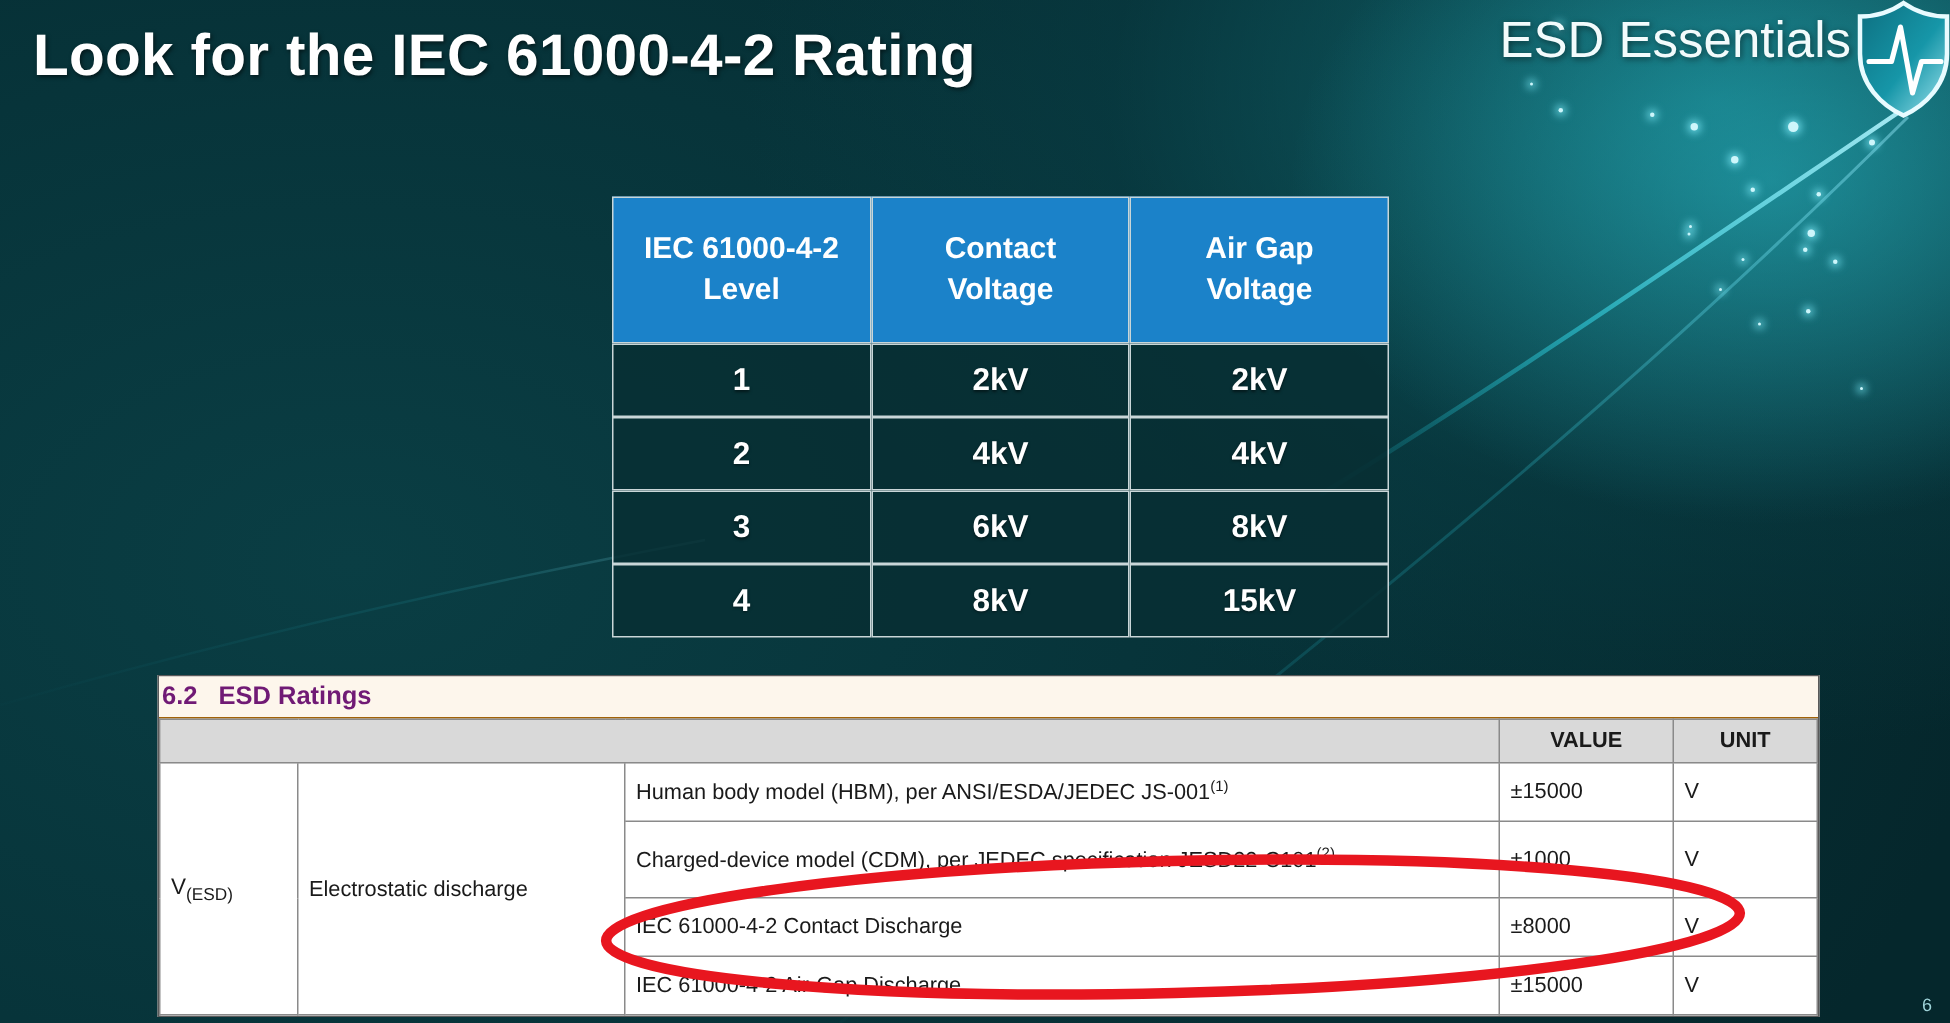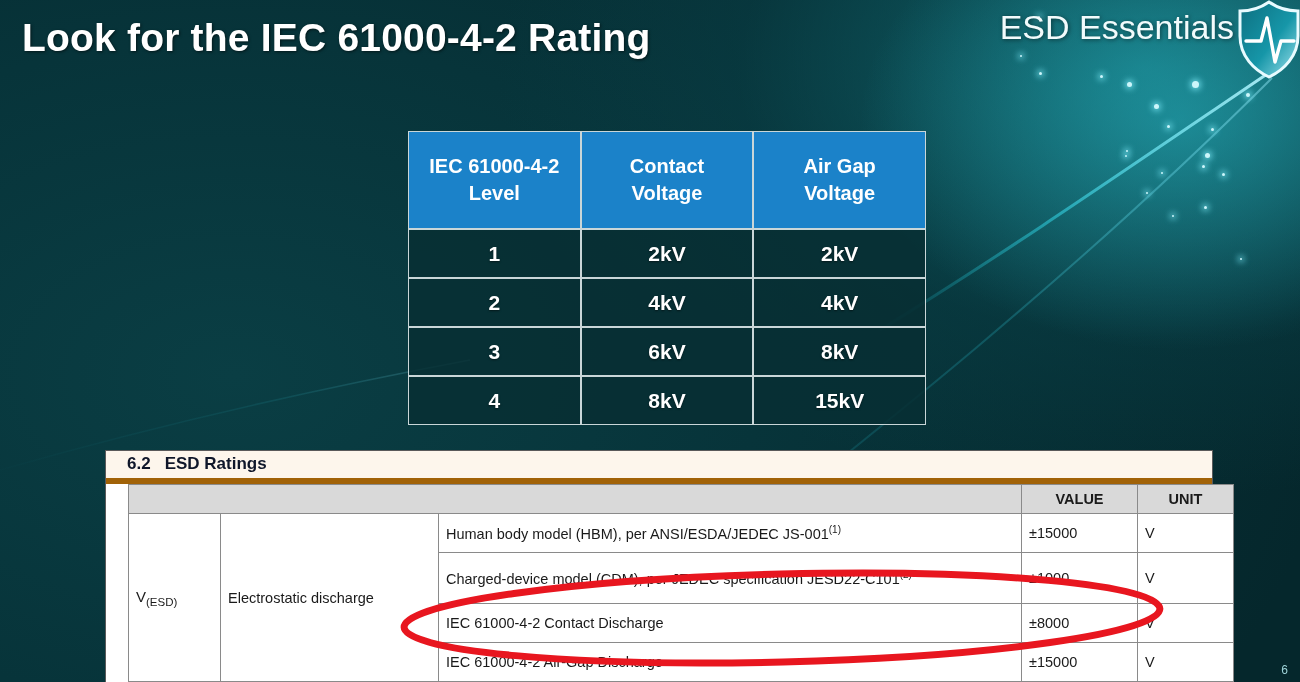--- a/index.html
+++ b/index.html
@@ -93,35 +93,34 @@
     left: 105px;
     top: 450px;
     width: 1108px;
     background: #ffffff;
     border: 1px solid #5a5a5a;
     box-sizing: border-box;
     font-family: "Liberation Sans", sans-serif;
   }
   .ds-section-head {
     background: #fdf6ec;
-    color: #0f172a;
+    color: #701a75;
     font-weight: bold;
     font-size: 17px;
-    padding: 3px 6px 4px 21px;
-    border-bottom: 6px solid #a16207;
+    padding: 3px 6px 4px 2px;
+    border-bottom: 1px solid #a16207;
     white-space: nowrap;
   }
   .ds-section-head .num { margin-right: 14px; }
   .ds-table {
     width: 100%;
     border-collapse: collapse;
     table-layout: fixed;
     font-size: 14.5px;
     color: #1a1a1a;
-    margin-left: 22px;
   }
   .ds-table td, .ds-table th {
     border: 1px solid #8a8a8a;
     padding: 4px 7px;
     vertical-align: middle;
     background: #ffffff;
     font-weight: normal;
   }
   .ds-table tr.head-row td {
     background: #d9d9d9;

